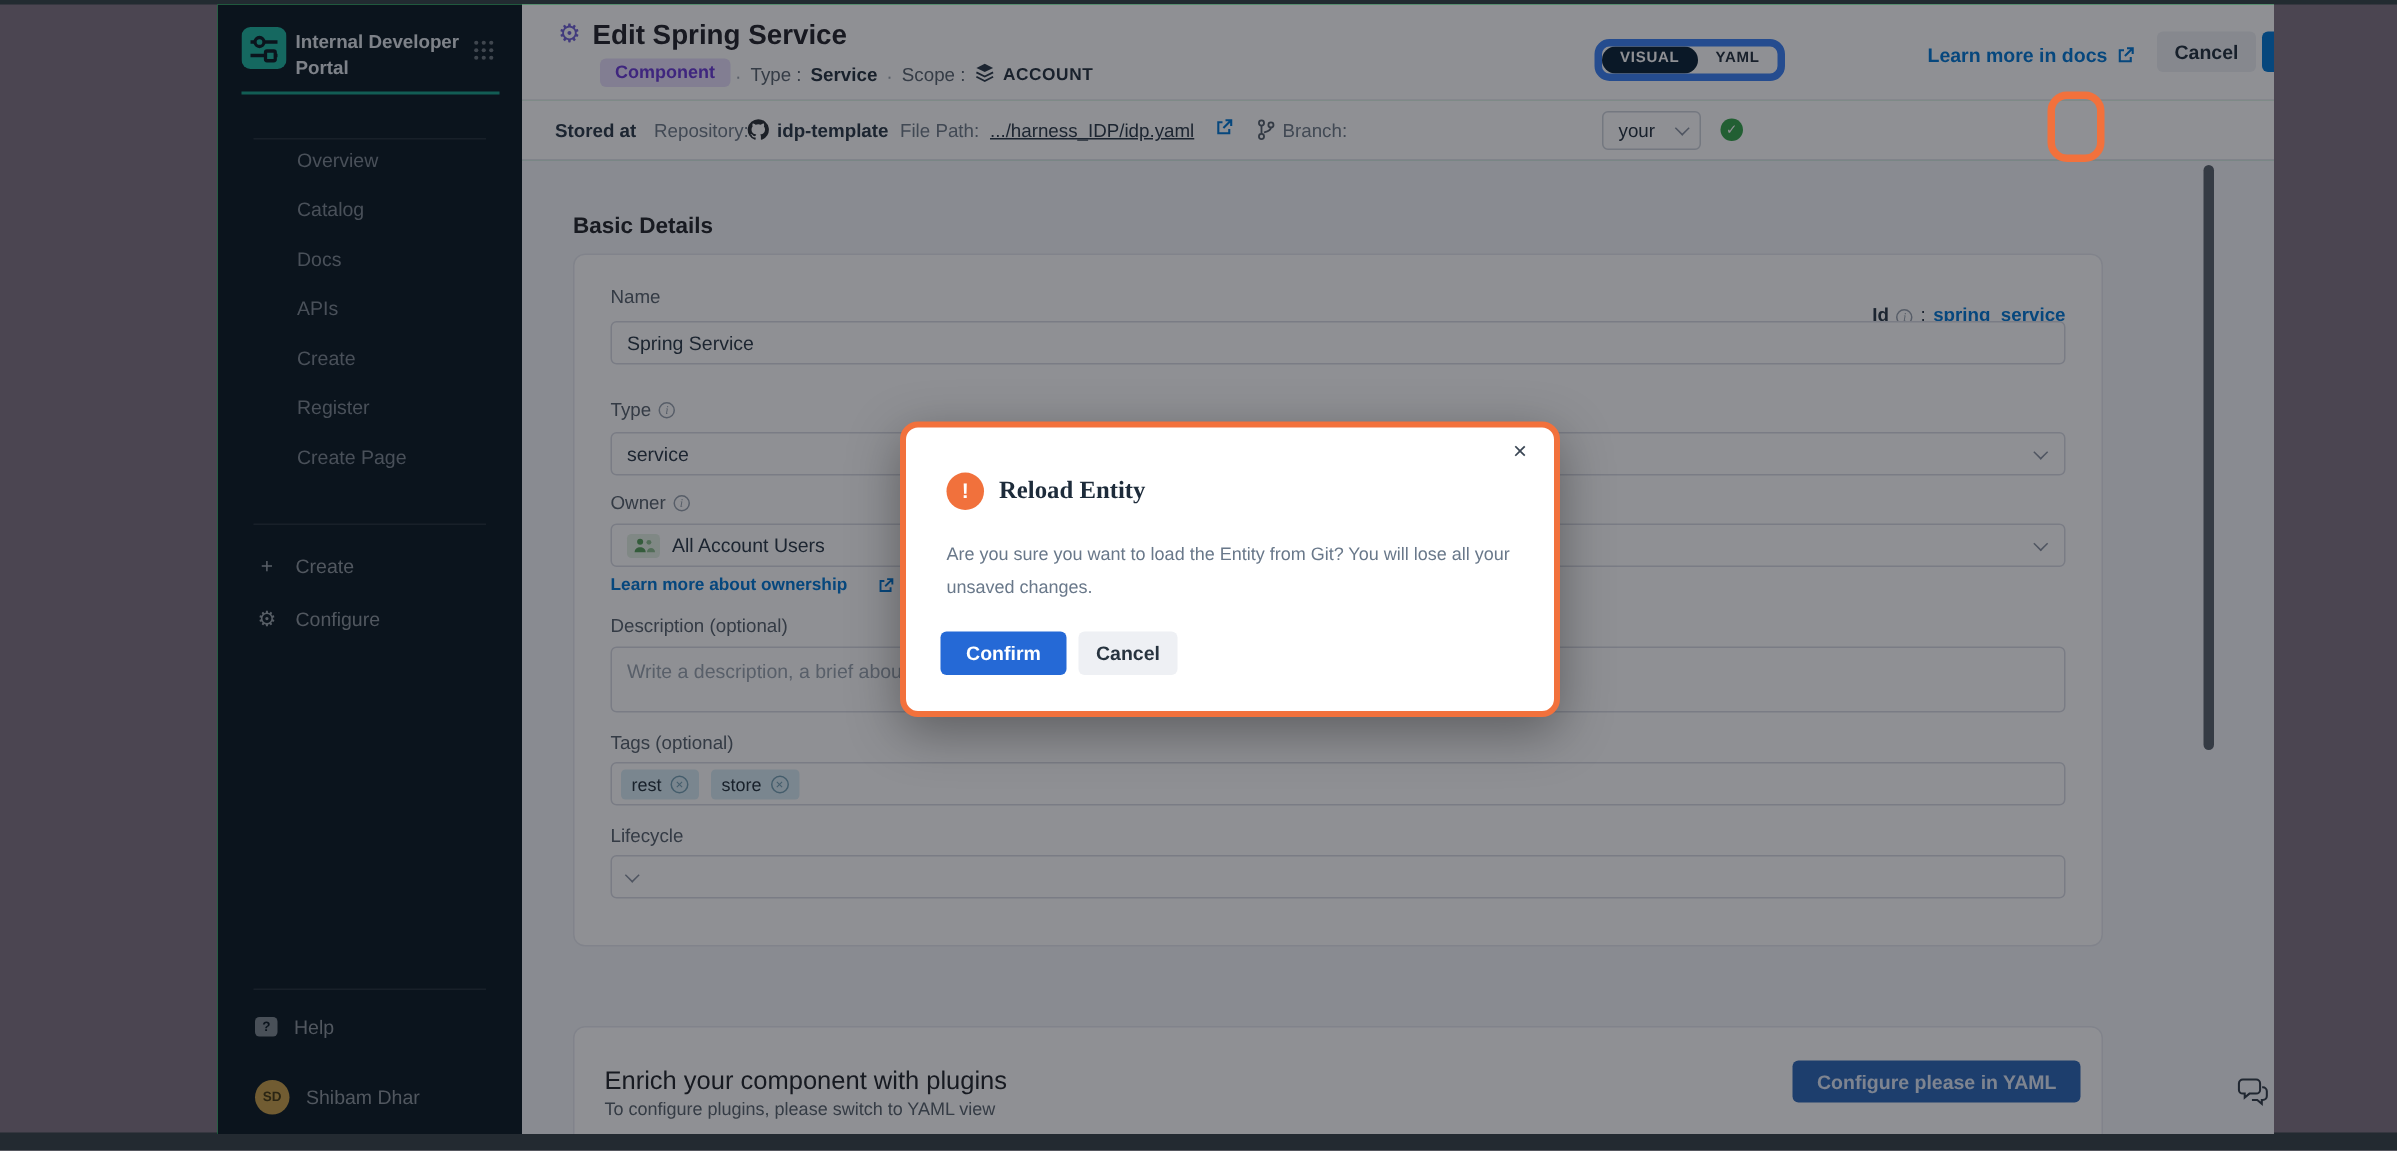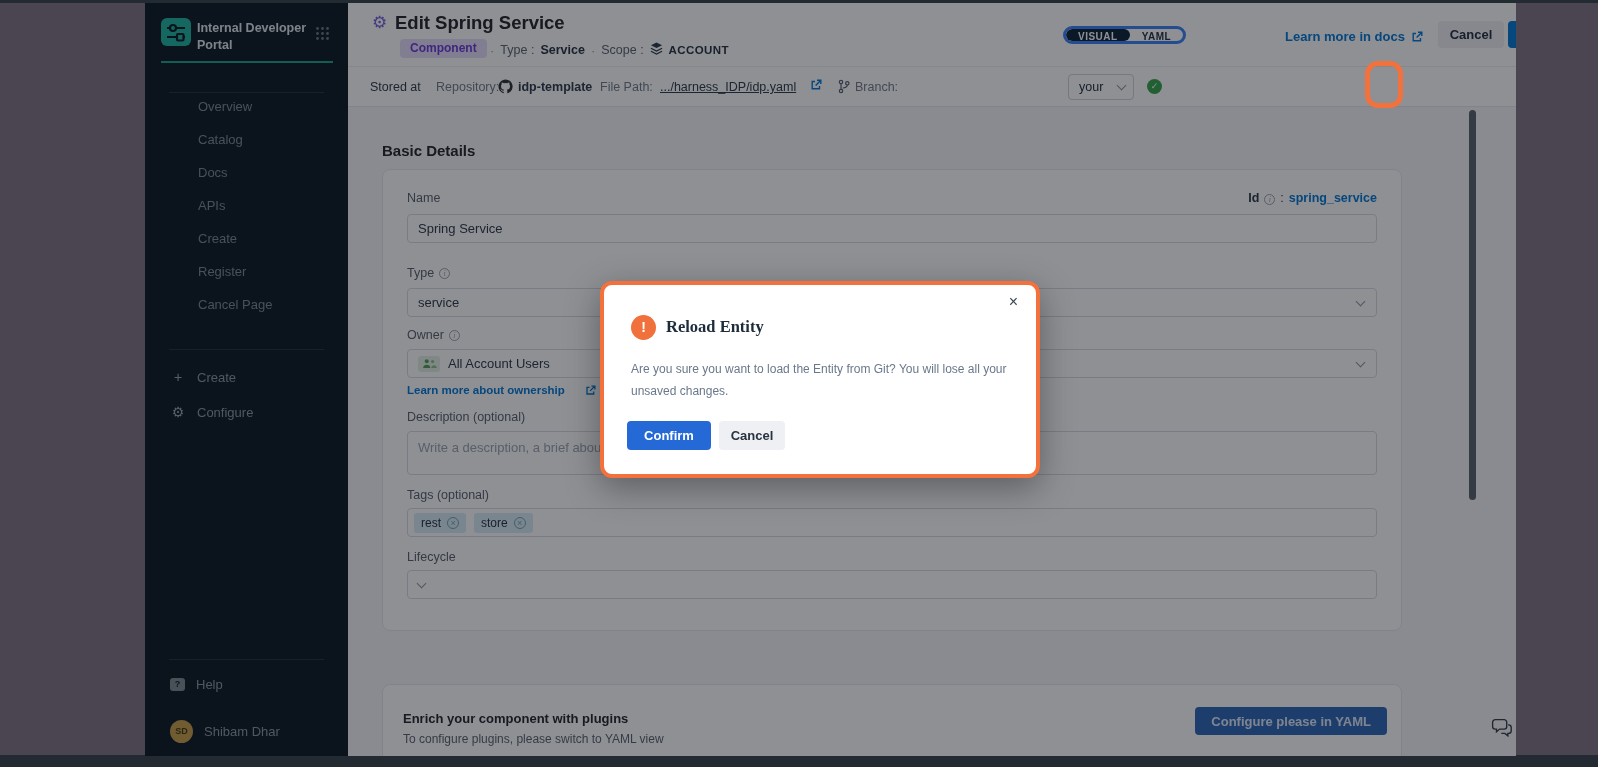--- a/index.html
+++ b/index.html
@@ -28,21 +28,21 @@
 
   
   .main-header { position:absolute; left:203px; top:0; right:0; height:64px; background:#fff; border-bottom:1px solid #eceef2; }
   .title-gear { position:absolute; left:24px; top:9px; font-size:17px; color:#7263d6; }
   .page-title { position:absolute; left:47px; top:9px; font-size:18.5px; font-weight:700; color:#23242b; }
   .kind-badge { position:absolute; left:52px; top:36px; background:#e7defb; color:#6b3bd6; font-size:12px; font-weight:600; padding:2px 10px 3px; border-radius:4px; }
   .meta-row { position:absolute; left:142px; top:39px; font-size:12.5px; color:#59646f; display:flex; align-items:center; gap:6px; white-space:nowrap; }
   .meta-row b { color:#25323f; font-weight:700; }
   .meta-row .scope-val { font-size:11.5px; letter-spacing:0.4px; }
   .sep { color:#9aa3ad; font-size:13px; }
-  .view-toggle { position:absolute; left:715px; top:23px; height:18px; display:flex; border:3px solid #3b82f6; border-radius:10px; overflow:hidden; background:#fff; }
+  .view-toggle { position:absolute; left:715px; top:23px; height:28px; display:flex; border:5px solid #3b82f6; border-radius:10px; overflow:hidden; background:#fff; }
   .view-toggle .seg { font-size:10px; font-weight:700; letter-spacing:0.5px; padding:0 12px; line-height:16px; cursor:pointer; }
   .seg.sel { background:#0a2236; color:#fff; border-radius:9px; }
   .seg.unsel { color:#24313e; }
   .docs-link { position:absolute; left:937px; top:26px; font-size:13px; font-weight:600; color:#0278d5; display:flex; gap:6px; align-items:center; cursor:pointer; }
   .btn { display:inline-flex; align-items:center; justify-content:center; border-radius:4px; font-size:13px; font-weight:600; cursor:pointer; }
   .btn-cancel-hdr { position:absolute; left:1090px; top:18px; width:66px; height:27px; background:#eef0f4; color:#22303e; }
   .btn-save { position:absolute; left:1160px; top:18px; width:128px; height:27px; background:#0278d5; color:#e8f1fb; }
 
   
   .stored-bar { position:absolute; left:203px; top:64px; right:0; height:40px; background:#fff; border-bottom:1px solid #e4e7ec; }
@@ -57,29 +57,29 @@
   
   .content { position:absolute; left:203px; top:104px; right:0; bottom:0; background:#f4f6f9; }
   .section-title { position:absolute; left:34px; top:35px; font-size:15px; font-weight:700; color:#23262b; }
   .card { position:absolute; left:34px; width:1020px; background:#fff; border:1px solid #e6e8ef; border-radius:8px; }
   .card1 { top:62px; height:462px; }
   .card2 { top:577px; height:90px; }
   .flabel { position:absolute; left:24px; font-size:12.5px; color:#57626d; display:flex; align-items:center; gap:5px; }
   .icon-info { display:inline-block; width:11px; height:11px; border:1px solid #98a2ae; border-radius:50%; color:#98a2ae; font-size:8px; line-height:10px; text-align:center; font-style:italic; font-family:"Liberation Serif", serif; }
   .field { position:absolute; left:24px; right:24px; height:29px; border:1px solid #d8dbe3; border-radius:4px; background:#fff; display:flex; align-items:center; padding:0 12px 0 10px; font-size:13px; color:#2c3a48; cursor:text; }
   .field .grow { flex:1; }
-  .id-row { position:absolute; right:24px; top:21px; font-size:12.5px; color:#2c3a48; display:flex; align-items:flex-end; gap:5px; }
+  .id-row { position:absolute; right:24px; top:33px; font-size:12.5px; color:#2c3a48; display:flex; align-items:flex-end; gap:5px; }
   .id-link { color:#0278d5; font-weight:600; cursor:pointer; }
   .owner-ic { width:22px; height:16px; background:#e4f1e4; border-radius:3px; display:flex; align-items:center; justify-content:center; margin-right:8px; }
   .blue-link { color:#0278d5; font-size:11.5px; font-weight:600; display:flex; align-items:center; gap:20px; cursor:pointer; }
   .desc-area { position:absolute; left:24px; right:24px; top:261px; height:44px; border:1px solid #d8dbe3; border-radius:4px; font-family:"Liberation Sans",sans-serif; font-size:13px; padding:8px 10px; color:#2c3a48; resize:none; }
   .desc-area::placeholder { color:#9aa4b0; }
   .chip { display:inline-flex; align-items:center; gap:6px; background:#d9edf5; color:#24323e; font-size:12px; padding:3px 7px; border-radius:3px; margin-right:8px; }
   .chip-x { width:12px; height:12px; border:1px solid #76a2b6; border-radius:50%; color:#76a2b6; font-size:9px; line-height:10px; text-align:center; cursor:pointer; }
-  .card2 .c2-title { position:absolute; left:20px; top:26px; font-size:13px; font-weight:700; color:#22262b; }
+  .card2 .c2-title { position:absolute; left:20px; top:26px; font-size:17px; font-weight:400; color:#22262b; }
   .card2 .c2-sub { position:absolute; left:20px; top:47px; font-size:12px; color:#5a646e; }
   .btn-plugins { position:absolute; right:14px; top:22px; height:28px; padding:0 16px; background:#2e68b8; color:#dfe9f7; }
 
   .scroll-thumb { position:absolute; left:1324px; top:107px; width:7px; height:390px; background:#5a626c; border-radius:4px; }
   .feedback-ic { position:absolute; left:1345px; top:714px; cursor:pointer; }
 
   
   .scrim { position:absolute; inset:0; background:rgba(10,14,22,0.46); z-index:40; }
   .ring { position:absolute; left:1220px; top:58px; width:38px; height:47px; border:5px solid #f2713c; border-radius:13px; z-index:55; pointer-events:none; }
   .modal { position:absolute; left:455px; top:278px; width:440px; height:197px; background:#fff; border:4px solid #f2713c; border-radius:12px; z-index:60; box-shadow:0 10px 34px rgba(0,0,0,0.35); }
@@ -125,21 +125,21 @@
     </div>
     <div class="brand-rule"></div>
 
     <div class="side-div" style="top:89px"></div>
     <div class="nav-item" style="top:96px">Overview</div>
     <div class="nav-item" style="top:129px">Catalog</div>
     <div class="nav-item" style="top:162px">Docs</div>
     <div class="nav-item" style="top:195px">APIs</div>
     <div class="nav-item" style="top:228px">Create</div>
     <div class="nav-item" style="top:261px">Register</div>
-    <div class="nav-item" style="top:294px">Cancel Page</div>
+    <div class="nav-item" style="top:294px">Create Page</div>
     <div class="side-div" style="top:346px"></div>
 
     <div class="side-action" style="top:365px">
       <span class="glyph">+</span>
       <span>Create</span>
     </div>
     <div class="side-action" style="top:400px">
       <span class="glyph">⚙</span>
       <span>Configure</span>
     </div>
@@ -180,21 +180,21 @@
       <span>Learn more in docs</span>
       <svg width="12" height="12" viewBox="0 0 12 12">
           <path fill="none" stroke="#0278d5" stroke-width="1.4" d="M5 2.5H2.2v7.3h7.3V7M7 1.2h3.8V5M10.6 1.4 5.6 6.4"></path>
         </svg>
     </span>
     <span class="btn btn-cancel-hdr">Cancel</span>
     <span class="btn btn-save">Save Changes</span>
   </header>
 
   <div class="stored-bar">
-    <span class="item val-dark" style="left:22px; font-weight:400">Stored at</span>
+    <span class="item val-dark" style="left:22px; font-weight:700">Stored at</span>
     <span class="item lab-gray" style="left:88px">Repository:</span>
     <span class="item" style="left:150px; top:12px">
       <svg width="15" height="15" viewBox="0 0 16 16">
           <path fill="#2b3137" d="M8 .5a7.5 7.5 0 0 0-2.37 14.62c.37.07.51-.16.51-.36v-1.26c-2.09.45-2.53-1-2.53-1-.34-.87-.83-1.1-.83-1.1-.68-.47.05-.46.05-.46.75.05 1.15.78 1.15.78.67 1.14 1.76.81 2.19.62.07-.48.26-.81.48-1-1.67-.19-3.42-.83-3.42-3.71 0-.82.3-1.49.77-2.02-.08-.19-.33-.95.07-1.98 0 0 .63-.2 2.07.77a7.2 7.2 0 0 1 3.76 0c1.43-.97 2.06-.77 2.06-.77.41 1.03.15 1.79.08 1.98.48.53.77 1.2.77 2.02 0 2.89-1.76 3.52-3.43 3.7.27.24.51.69.51 1.39v2.05c0 .2.13.43.51.36A7.5 7.5 0 0 0 8 .5z"></path>
         </svg>
     </span>
     <span class="item val-dark" style="left:170px">idp-template</span>
     <span class="item lab-gray" style="left:252px">File Path:</span>
     <span class="item path-link" style="left:312px">.../harness_IDP/idp.yaml</span>
     <span class="item" style="left:462px; top:12px">

